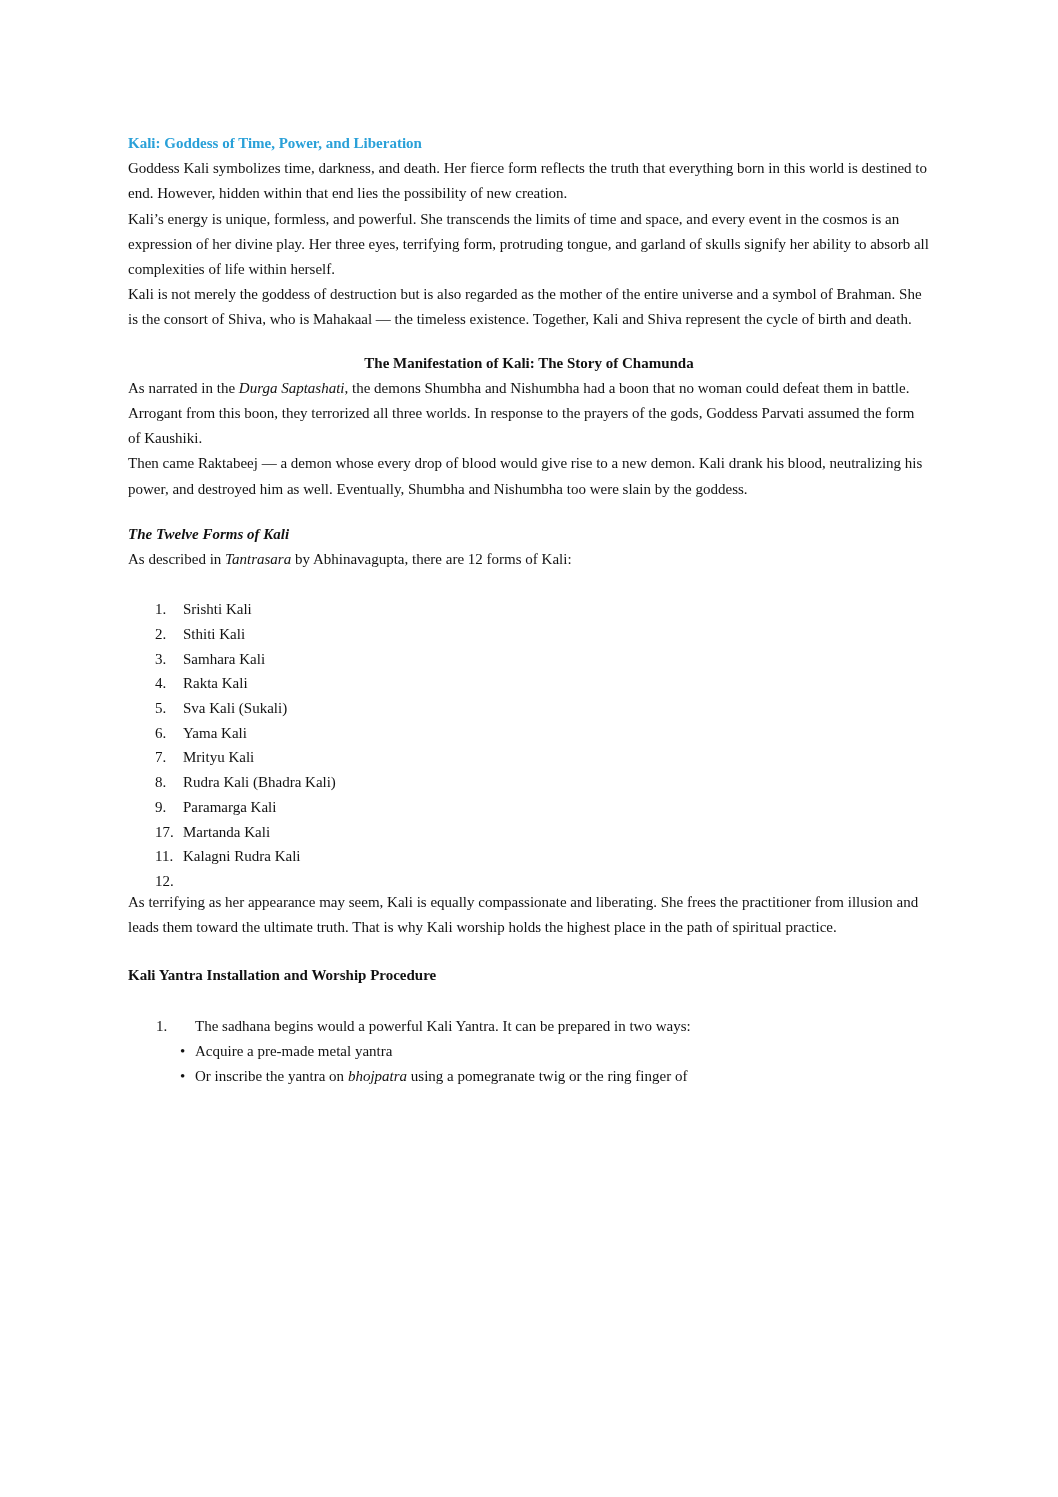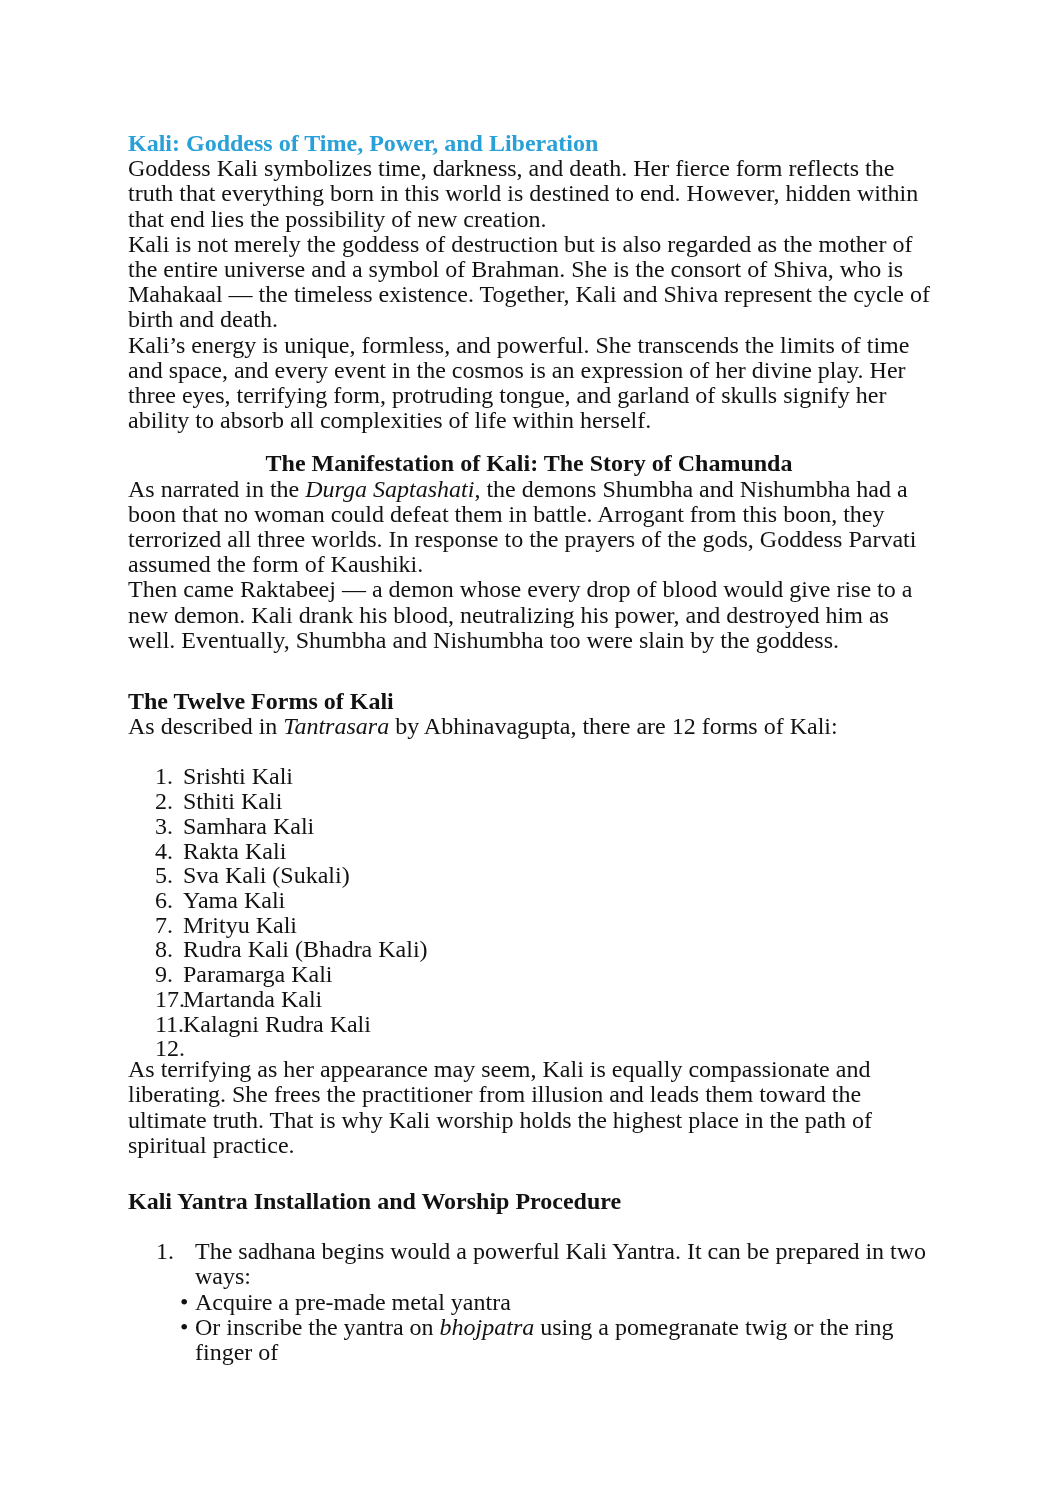--- a/index.html
+++ b/index.html
@@ -10,58 +10,58 @@
     position: relative;
     overflow: hidden;
     font-family: "Liberation Serif", "DejaVu Serif", serif;
     color: #121212;
   }
   .doc {
     position: absolute;
     left: 128px;
     top: 131px;
     width: 802px;
-    font-size: 24px;
+    font-size: 15px;
     line-height: 25.2px;
     text-align: left;
   }
   .para { margin: 0; }
   .bold-heading { font-weight: bold; }
   .title-heading { font-weight: bold; }
   .m-manifest { margin-top: 18px; text-align: center; }
-  .m-twelve { margin-top: 36px; }
+  .m-twelve { margin-top: 20px; font-style: italic; }
   .forms-list { list-style: none; margin-top: 25px; }
   .forms-list li {
     position: relative;
     padding-left: 55px;
     line-height: 24.7px;
   }
   .forms-list .num { position: absolute; left: 27px; top: 0; }
   .closing-para { margin-top: 21px; }
-  .m-worship { margin-top: 31px; }
+  .m-worship { margin-top: 23px; }
   .step {
     margin-top: 25px;
     position: relative;
     padding-left: 67px;
   }
   .step .num { position: absolute; left: 28px; top: 0; }
   .bullet-line { position: relative; }
   .bullet-glyph { position: absolute; left: -15px; top: 0; }
   .it { font-style: italic; }
 </style>
 </head>
 <body>
 
 <div class="doc">
 
   <div class="title-heading" style="color: rgb(41, 160, 216);">Kali: Goddess of Time, Power, and Liberation</div>
 
   <p class="para">Goddess Kali symbolizes time, darkness, and death. Her fierce form reflects the truth that everything born in this world is destined to end. However, hidden within that end lies the possibility of new creation.</p>
+  <p class="para">Kali’s energy is unique, formless, and powerful. She transcends the limits of time and space, and every event in the cosmos is an expression of her divine play. Her three eyes, terrifying form, protruding tongue, and garland of skulls signify her ability to absorb all complexities of life within herself.</p>
   <p class="para">Kali is not merely the goddess of destruction but is also regarded as the mother of the entire universe and a symbol of Brahman. She is the consort of Shiva, who is Mahakaal — the timeless existence. Together, Kali and Shiva represent the cycle of birth and death.</p>
-  <p class="para">Kali’s energy is unique, formless, and powerful. She transcends the limits of time and space, and every event in the cosmos is an expression of her divine play. Her three eyes, terrifying form, protruding tongue, and garland of skulls signify her ability to absorb all complexities of life within herself.</p>
 
   <div class="bold-heading m-manifest">The Manifestation of Kali: The Story of Chamunda</div>
 
   <p class="para"><span>As narrated in the </span><span class="it">Durga Saptashati</span><span>, the demons Shumbha and Nishumbha had a boon that no woman could defeat them in battle. Arrogant from this boon, they terrorized all three worlds. In response to the prayers of the gods, Goddess Parvati assumed the form of Kaushiki.</span></p>
   <p class="para">Then came Raktabeej — a demon whose every drop of blood would give rise to a new demon. Kali drank his blood, neutralizing his power, and destroyed him as well. Eventually, Shumbha and Nishumbha too were slain by the goddess.</p>
 
   <div class="bold-heading m-twelve">The Twelve Forms of Kali</div>
 
   <p class="para"><span>As described in </span><span class="it">Tantrasara</span><span> by Abhinavagupta, there are 12 forms of Kali:</span></p>
 

